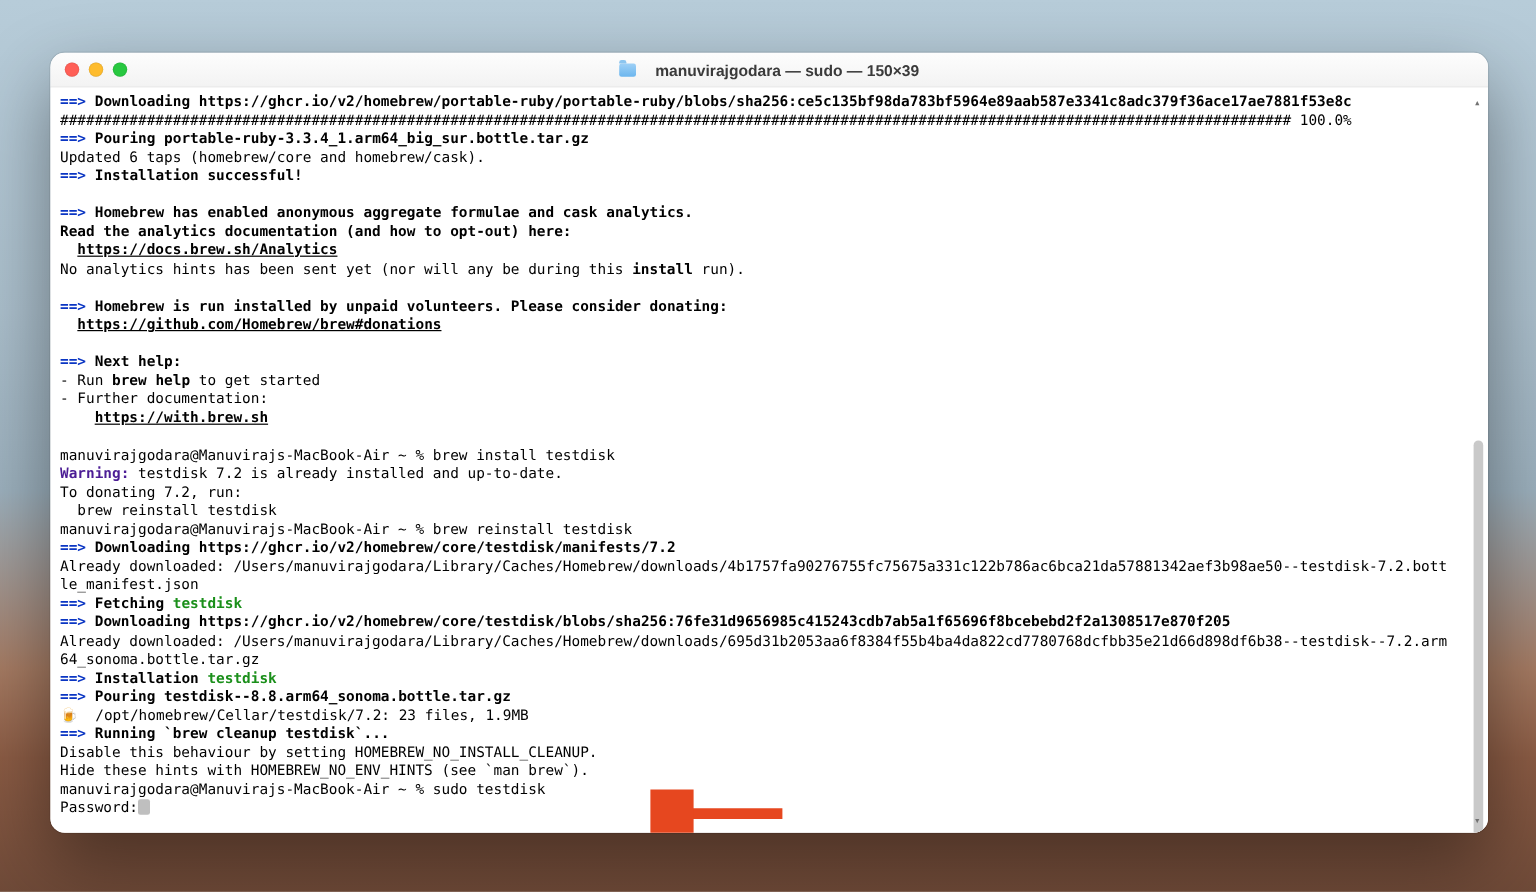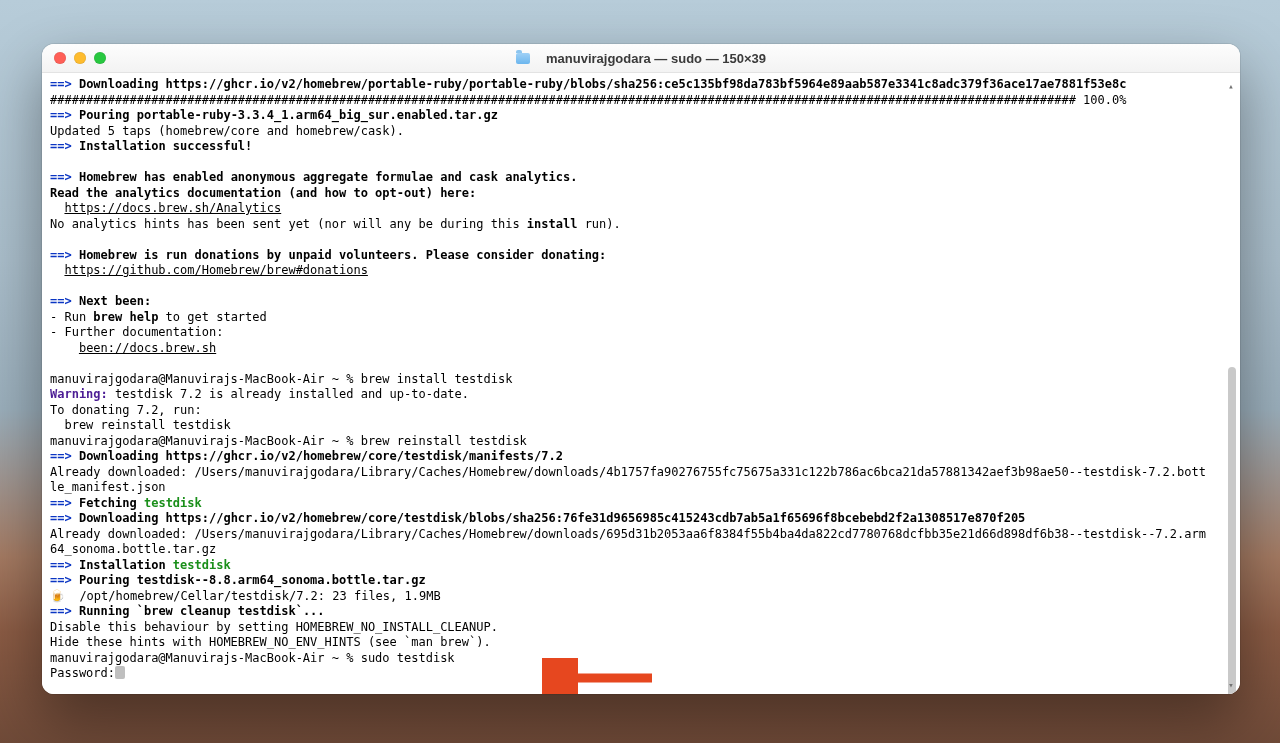--- a/index.html
+++ b/index.html
@@ -112,21 +112,21 @@
     position:absolute; right:2px; width:10px; height:10px; font-size:9px; color:#727272;
     text-align:center;
   }
   .scroll-up{top:2px;}
   .scroll-down{bottom:2px;}
 
   .bold { font-weight: bold; margin-top: 23px; }
   .blue { color:#0a35c3; font-weight:bold; }
   .warn { color:#4c1d95; }
   .green { color:#1a8f1a; font-weight:bold; }
-  .underline { text-decoration: underline; font-weight:normal;}
+  .underline { text-decoration: underline; font-weight:bold;}
   .keybox {
     display:inline-block;
     width:10px;height:13px;
     background:#bfbfbf;
     border-radius:2px;
     vertical-align:middle;
     position:relative;
     top:-1px;
   }
 
@@ -149,36 +149,36 @@
       <div class="dot green"></div>
     </div>
     <div class="title-center">
       <span class="folder-icon"></span>
       <span>manuvirajgodara — sudo — 150×39</span>
     </div>
   </div>
 
   <div class="terminal-body"><span class="blue">==&gt;</span> <span class="bold">Downloading https://ghcr.io/v2/homebrew/portable-ruby/portable-ruby/blobs/sha256:ce5c135bf98da783bf5964e89aab587e3341c8adc379f36ace17ae7881f53e8c</span>
 <span>############################################################################################################################################## 100.0%</span>
-<span class="blue">==&gt;</span> <span class="bold">Pouring portable-ruby-3.3.4_1.arm64_big_sur.enabled.tar.gz</span>
-<span>Updated 5 taps (homebrew/core and homebrew/cask).</span>
+<span class="blue">==&gt;</span> <span class="bold">Pouring portable-ruby-3.3.4_1.arm64_big_sur.bottle.tar.gz</span>
+<span>Updated 6 taps (homebrew/core and homebrew/cask).</span>
 <span class="blue">==&gt;</span> <span class="bold">Installation successful!</span>
 
 <span class="blue">==&gt;</span> <span class="bold">Homebrew has enabled anonymous aggregate formulae and cask analytics.</span>
 <span class="bold">Read the analytics documentation (and how to opt-out) here:</span>
   <span class="underline">https://docs.brew.sh/Analytics</span>
 <span>No analytics hints has been sent yet (nor will any be during this </span><span class="bold">install</span><span> run).</span>
 
-<span class="blue">==&gt;</span> <span class="bold">Homebrew is run donations by unpaid volunteers. Please consider donating:</span>
+<span class="blue">==&gt;</span> <span class="bold">Homebrew is run installed by unpaid volunteers. Please consider donating:</span>
   <span class="underline">https://github.com/Homebrew/brew#donations</span>
 
-<span class="blue">==&gt;</span> <span class="bold">Next been:</span>
+<span class="blue">==&gt;</span> <span class="bold">Next help:</span>
 <span>- Run </span><span class="bold">brew help</span><span> to get started</span>
 <span>- Further documentation:</span>
-    <span class="underline">been://docs.brew.sh</span>
+    <span class="underline">https://with.brew.sh</span>
 
 <span>manuvirajgodara@Manuvirajs-MacBook-Air ~ % brew install testdisk</span>
 <span class="warn bold">Warning:</span><span> testdisk 7.2 is already installed and up-to-date.</span>
 <span>To donating 7.2, run:</span>
 <span>  brew reinstall testdisk</span>
 <span>manuvirajgodara@Manuvirajs-MacBook-Air ~ % brew reinstall testdisk</span>
 <span class="blue">==&gt;</span> <span class="bold">Downloading https://ghcr.io/v2/homebrew/core/testdisk/manifests/7.2</span>
 <span style="white-space:pre-wrap;word-break:break-all;display:inline-block;width:1160px;">Already downloaded: /Users/manuvirajgodara/Library/Caches/Homebrew/downloads/4b1757fa90276755fc75675a331c122b786ac6bca21da57881342aef3b98ae50--testdisk-7.2.bottle_manifest.json</span>
 <span class="blue">==&gt;</span> <span class="bold">Fetching</span> <span class="green">testdisk</span>
 <span class="blue">==&gt;</span> <span class="bold">Downloading https://ghcr.io/v2/homebrew/core/testdisk/blobs/sha256:76fe31d9656985c415243cdb7ab5a1f65696f8bcebebd2f2a1308517e870f205</span>

